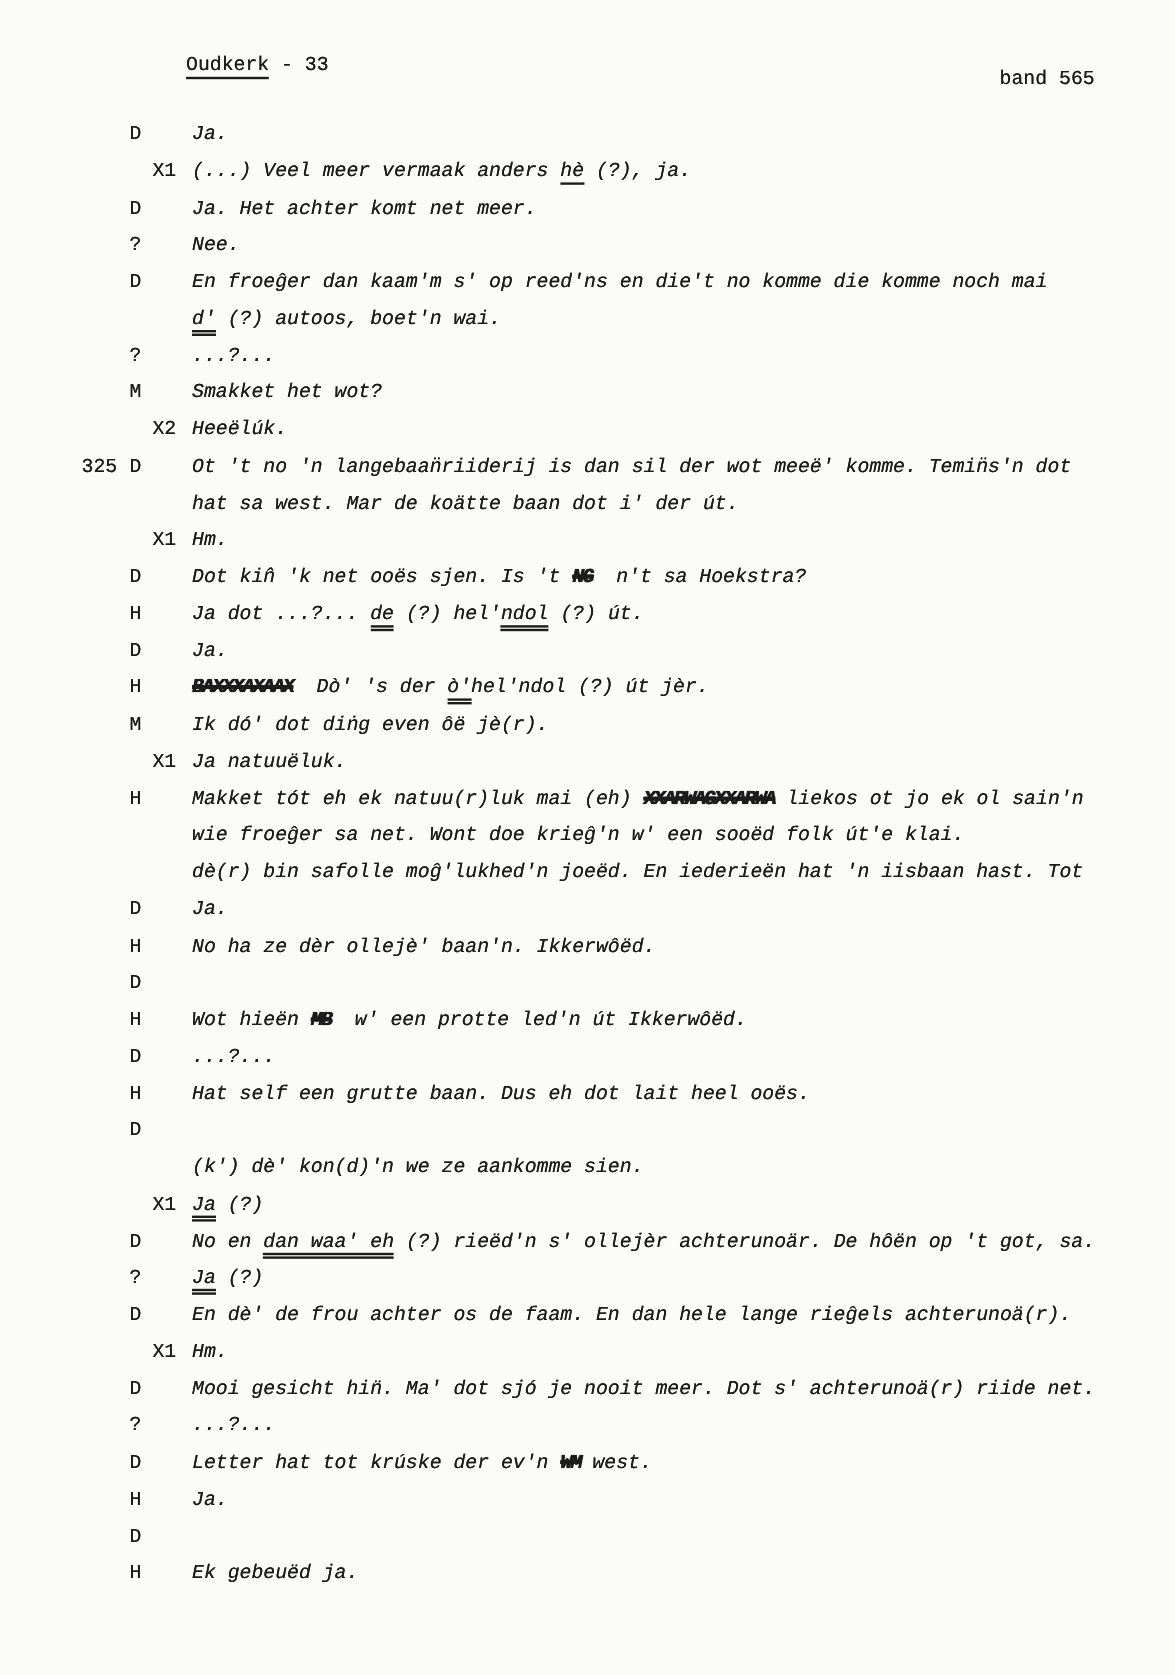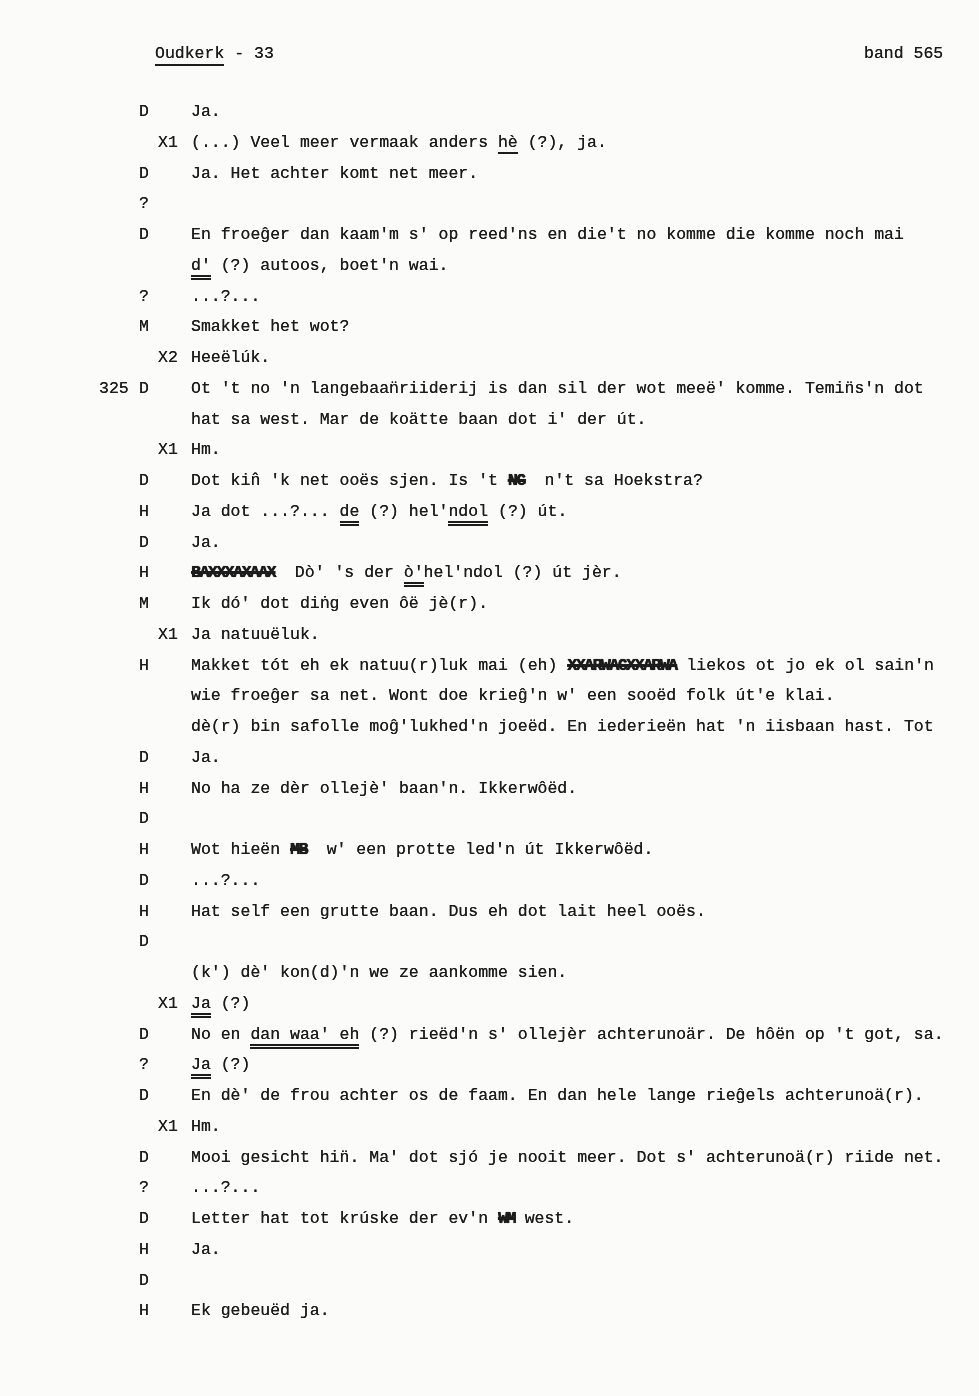--- a/index.html
+++ b/index.html
@@ -6,27 +6,27 @@
   body{
     width:979px;height:1396px;position:relative;overflow:hidden;
     background:#fbfbf9;color:#1c1c1c;
     font-family:"Liberation Mono","DejaVu Sans Mono",monospace;
     font-size:16.5px;
     text-shadow:0 0 .4px currentColor;
   }
   .page-header{position:absolute;top:44px;left:0;width:100%;height:24px;}
   .doc-title{position:absolute;left:155px;top:0;white-space:pre;}
   .doc-title .u-s{padding-bottom:1px;}
-  .band-label{position:absolute;left:833px;top:0;white-space:pre;margin-left:31px;}
+  .band-label{position:absolute;left:833px;top:12px;white-space:pre;}
   #transcript{position:absolute;top:97px;left:0;width:979px;}
   .line{display:flex;line-height:30.75px;white-space:pre;}
-  .col-num{width:40px;margin-left:99px;flex:none;}
+  .col-num{width:40px;margin-left:68px;flex:none;}
   .col-sp{width:52px;flex:none;}
   .col-sp.sp2{text-indent:19px;}
-  .col-txt{flex:1;white-space:pre-wrap;}
+  .col-txt{flex:1;white-space:pre-wrap;font-style:italic;}
   .u-s{border-bottom:2px solid #1c1c1c;}
   .u-d{border-bottom:5px double #1c1c1c;padding-bottom:0px;}
   .xo{
     font-weight:700;letter-spacing:-1.5px;
     text-decoration:line-through;text-decoration-thickness:2.5px;
     text-shadow:0 0 .8px currentColor, .5px 0 0 currentColor;
     text-align:right;
   }
 </style>
 </head>
@@ -34,21 +34,21 @@
 
 <div class="page-header">
   <div class="doc-title"><span class="u-s">Oudkerk</span><span> - 33</span></div>
   <div class="band-label">band 565</div>
 </div>
 
 <div id="transcript">
     <div class="line"><span class="col-num"></span><span class="col-sp">D</span><span class="col-txt"><span>Ja.</span></span></div>
     <div class="line"><span class="col-num"></span><span class="col-sp sp2">X1</span><span class="col-txt"><span>(...) Veel meer vermaak anders </span><span class="u-s">hè</span><span> (?), ja.</span></span></div>
     <div class="line"><span class="col-num"></span><span class="col-sp">D</span><span class="col-txt"><span>Ja. Het achter komt net meer.</span></span></div>
-    <div class="line"><span class="col-num"></span><span class="col-sp">?</span></div>
+    <div class="line"><span class="col-num"></span><span class="col-sp">?</span><span class="col-txt"><span>Nee.</span></span></div>
     <div class="line"><span class="col-num"></span><span class="col-sp">D</span><span class="col-txt"><span>En froeĝer dan kaam'm s' op reed'ns en die't no komme die komme noch mai</span></span></div>
     <div class="line"><span class="col-num"></span><span class="col-sp"></span><span class="col-txt"><span class="u-d">d'</span><span> (?) autoos, boet'n wai.</span></span></div>
     <div class="line"><span class="col-num"></span><span class="col-sp">?</span><span class="col-txt"><span>...?...</span></span></div>
     <div class="line"><span class="col-num"></span><span class="col-sp">M</span><span class="col-txt"><span>Smakket het wot?</span></span></div>
     <div class="line"><span class="col-num"></span><span class="col-sp sp2">X2</span><span class="col-txt"><span>Heeëlúk.</span></span></div>
     <div class="line"><span class="col-num">325</span><span class="col-sp">D</span><span class="col-txt"><span>Ot 't no 'n langebaan̈riiderij is dan sil der wot meeë' komme. Temin̈s'n dot</span></span></div>
     <div class="line"><span class="col-num"></span><span class="col-sp"></span><span class="col-txt"><span>hat sa west. Mar de koätte baan dot i' der út.</span></span></div>
     <div class="line"><span class="col-num"></span><span class="col-sp sp2">X1</span><span class="col-txt"><span>Hm.</span></span></div>
     <div class="line"><span class="col-num"></span><span class="col-sp">D</span><span class="col-txt"><span>Dot kin̂ 'k net ooës sjen. Is 't </span><span class="xo">NG</span><span>  n't sa Hoekstra?</span></span></div>
     <div class="line"><span class="col-num"></span><span class="col-sp">H</span><span class="col-txt"><span>Ja dot ...?... </span><span class="u-d">de</span><span> (?) hel'</span><span class="u-d">ndol</span><span> (?) út.</span></span></div>

